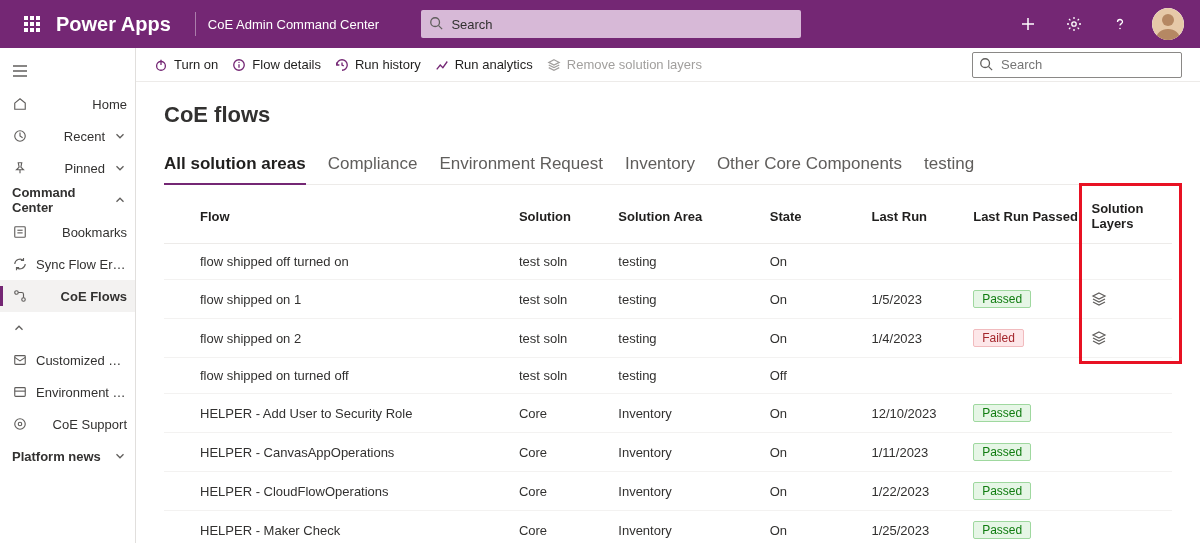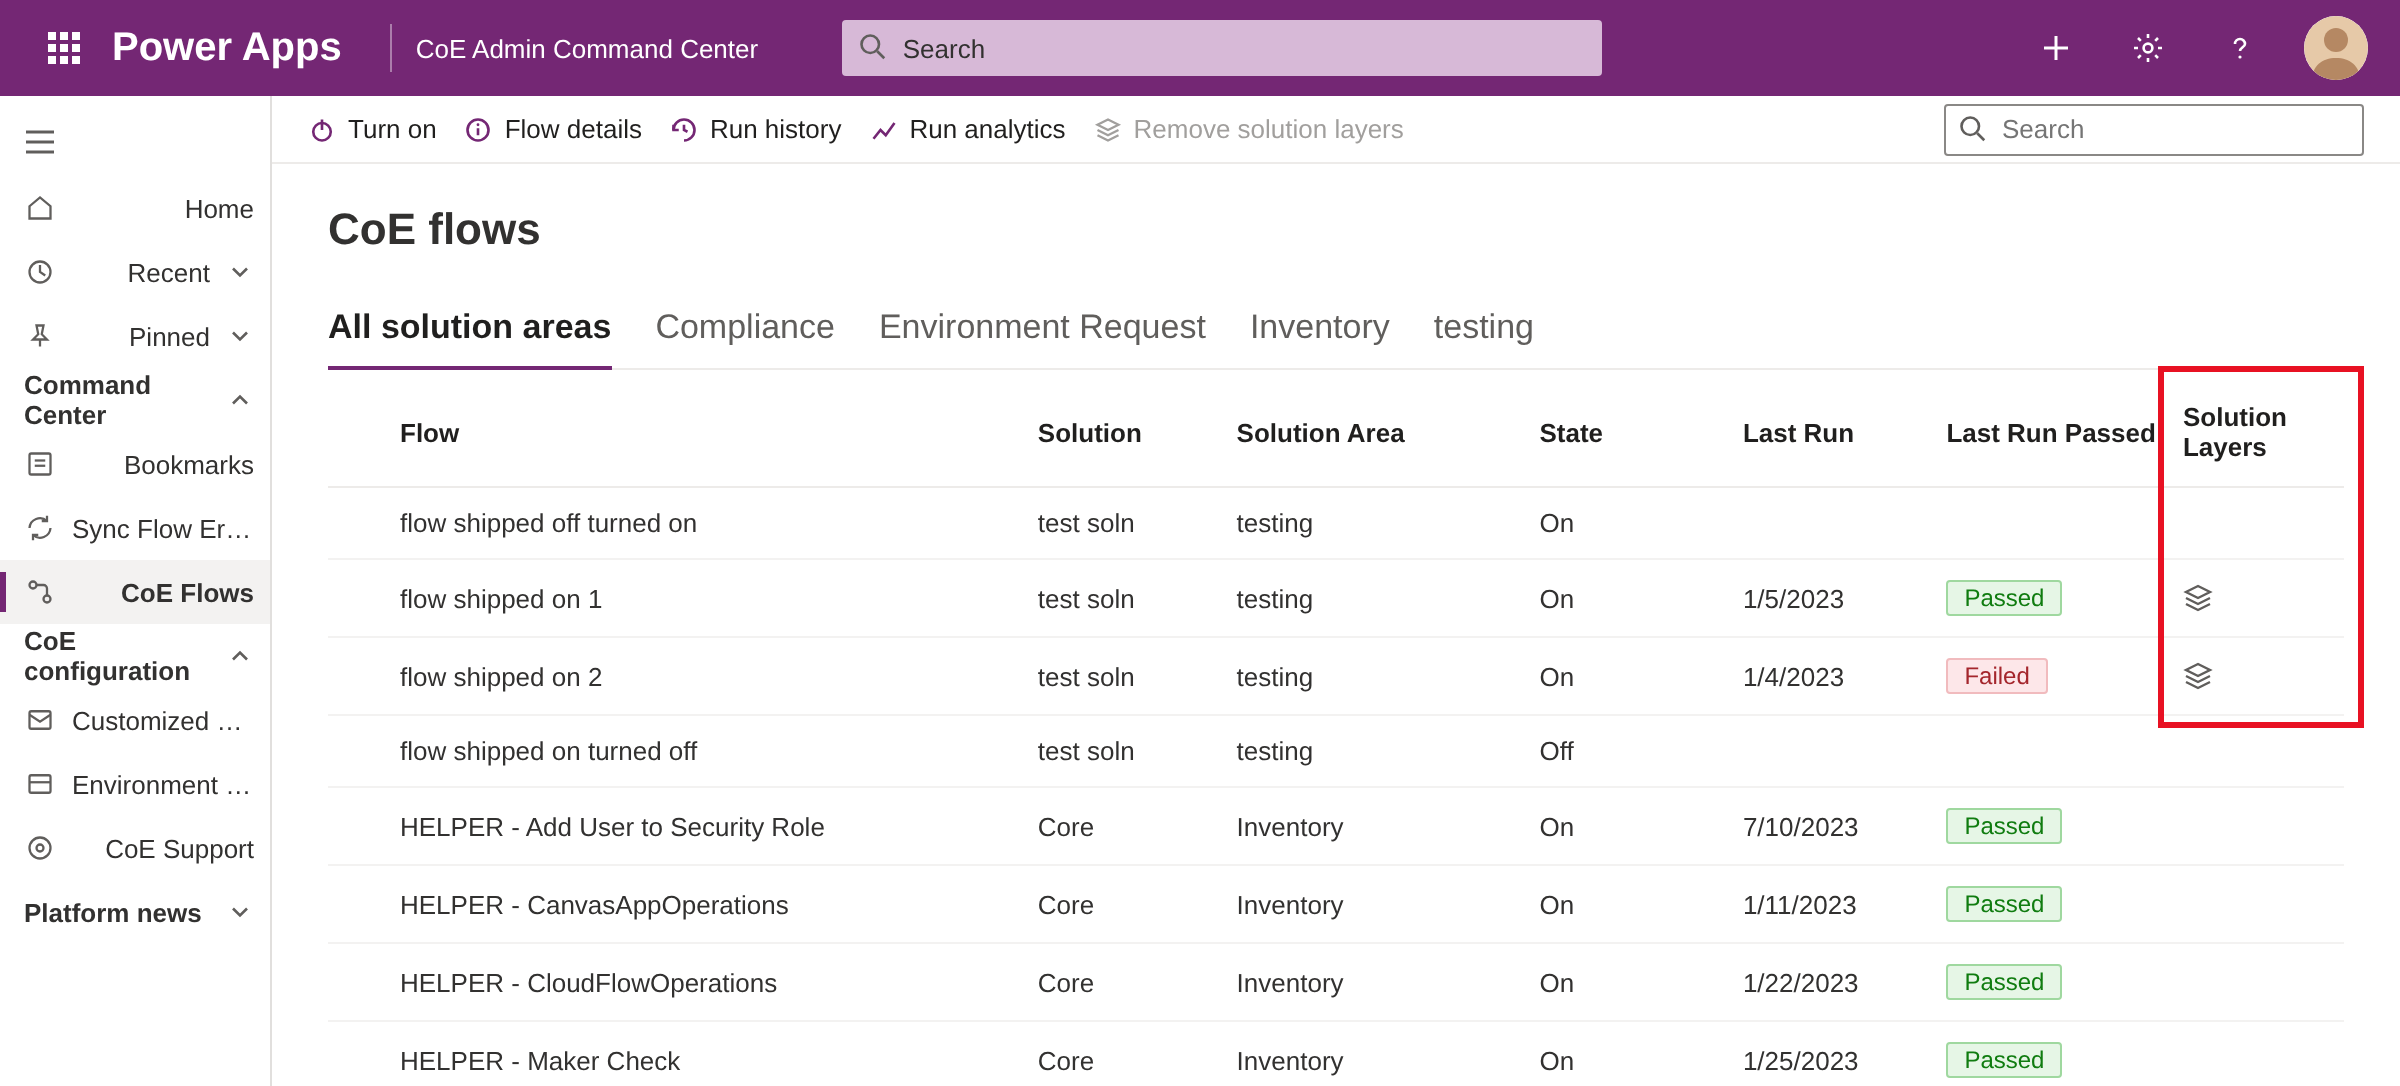--- a/index.html
+++ b/index.html
@@ -279,21 +279,20 @@
           <svg width="14" height="14" viewBox="0 0 16 16" fill="none" stroke="currentColor" stroke-width="1.3">
             <circle cx="4" cy="4" r="2"></circle>
             <circle cx="12" cy="12" r="2"></circle>
             <path d="M6 4h4a2 2 0 012 2v4"></path>
           </svg>
         </span>
       <span class="label">CoE Flows</span>
     </div>
 
     <div class="side-heading">
-      <span class="label">CoE configuration</span>
       <svg class="chev" viewBox="0 0 16 16" fill="none" stroke="#605e5c" stroke-width="1.5">
           <path d="M4 10l4-4 4 4"></path>
         </svg>
     </div>
     <div class="side-item">
       <span class="side-icon">
           <svg width="14" height="14" viewBox="0 0 16 16" fill="none" stroke="currentColor" stroke-width="1.3">
             <rect x="2" y="3" width="12" height="10" rx="1"></rect>
             <path d="M2 5l6 4 6-4"></path>
           </svg>
@@ -390,20 +389,21 @@
     </div>
 
     <div class="content" style="position:relative;">
       <div class="page-title">CoE flows</div>
 
       <div class="tabs" id="tabs">
           <div class="tab active">All solution areas</div>
           <div class="tab">Compliance</div>
           <div class="tab">Environment Request</div>
           <div class="tab">Inventory</div>
+          <div class="tab">Other Core Components</div>
           <div class="tab">testing</div>
         </div>
 
       <div style="position:relative;">
         <table class="grid">
           <colgroup>
             <col class="col-flow">
               <col class="col-sol">
               <col class="col-area">
               <col class="col-state">
@@ -465,21 +465,21 @@
                 <td>Off</td>
                 <td></td>
                 <td></td>
                 <td></td>
               </tr>
               <tr>
                 <td>HELPER - Add User to Security Role</td>
                 <td>Core</td>
                 <td>Inventory</td>
                 <td>On</td>
-                <td>7/10/2023</td>
+                <td>12/10/2023</td>
                 <td><span class="badge passed">Passed</span></td>
                 <td></td>
               </tr>
               <tr>
                 <td>HELPER - CanvasAppOperations</td>
                 <td>Core</td>
                 <td>Inventory</td>
                 <td>On</td>
                 <td>1/11/2023</td>
                 <td><span class="badge passed">Passed</span></td>

